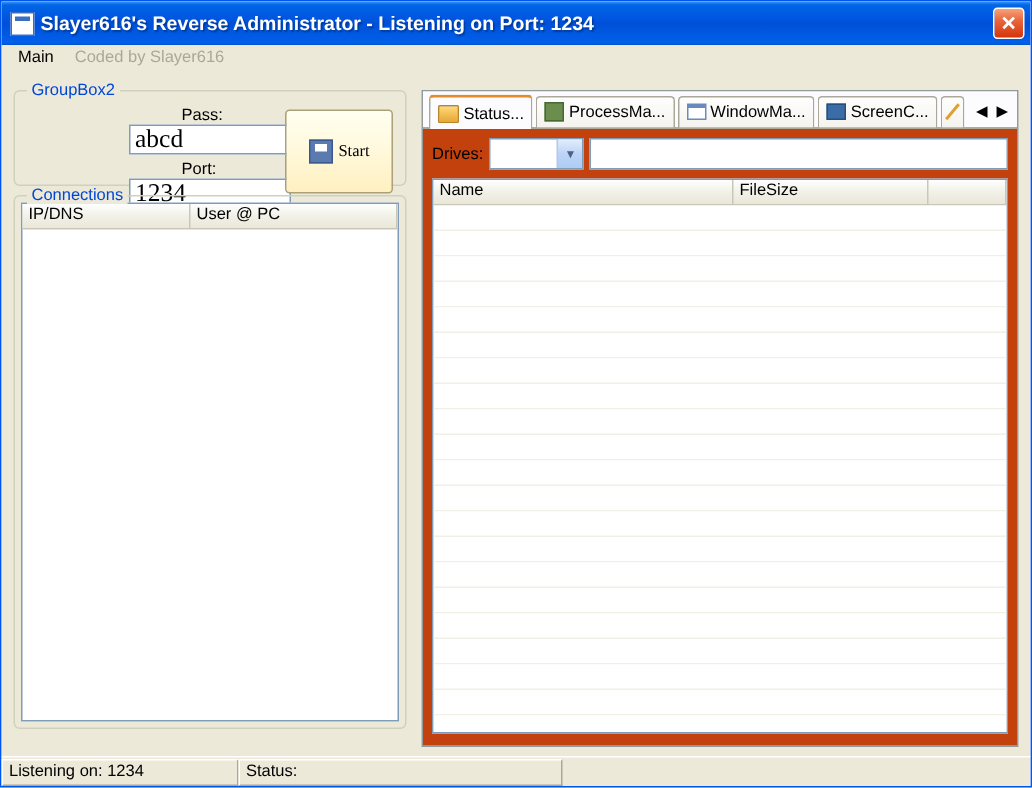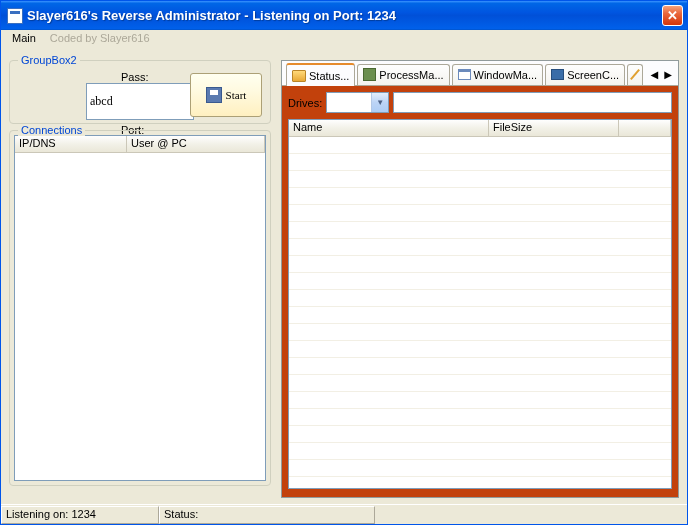--- a/index.html
+++ b/index.html
@@ -92,32 +92,32 @@
   }
   .left-col {
     position: absolute;
     left: 8px; top: 10px;
     width: 262px;
   }
   .gb2 { height: 64px; }
   .form-row { display: flex; align-items: center; margin-bottom: 4px; flex-direction: column; }
   .form-label { width: 38px; }
   .text-input {
-    height: 37px;
+    height: 20px;
     border: 1px solid #7f9db9;
     background: #fff;
     padding: 0 3px;
     font-family: Tahoma;
-    font-size: 12px;
+    font-size: 17px;
     width: 108px;
   }
   .start-btn {
     position: absolute;
     right: 8px; top: 12px;
-    width: 72px; height: 44px;
+    width: 72px; height: 56px;
     border: 1px solid #aca076;
     background: linear-gradient(to bottom, #fffff0, #fffae0 40%, #fff0c0);
     border-radius: 3px;
     cursor: pointer;
     display: flex;
     align-items: center;
     justify-content: center;
     gap: 4px;
     font-family: Tahoma;
     font-size: 11px;

